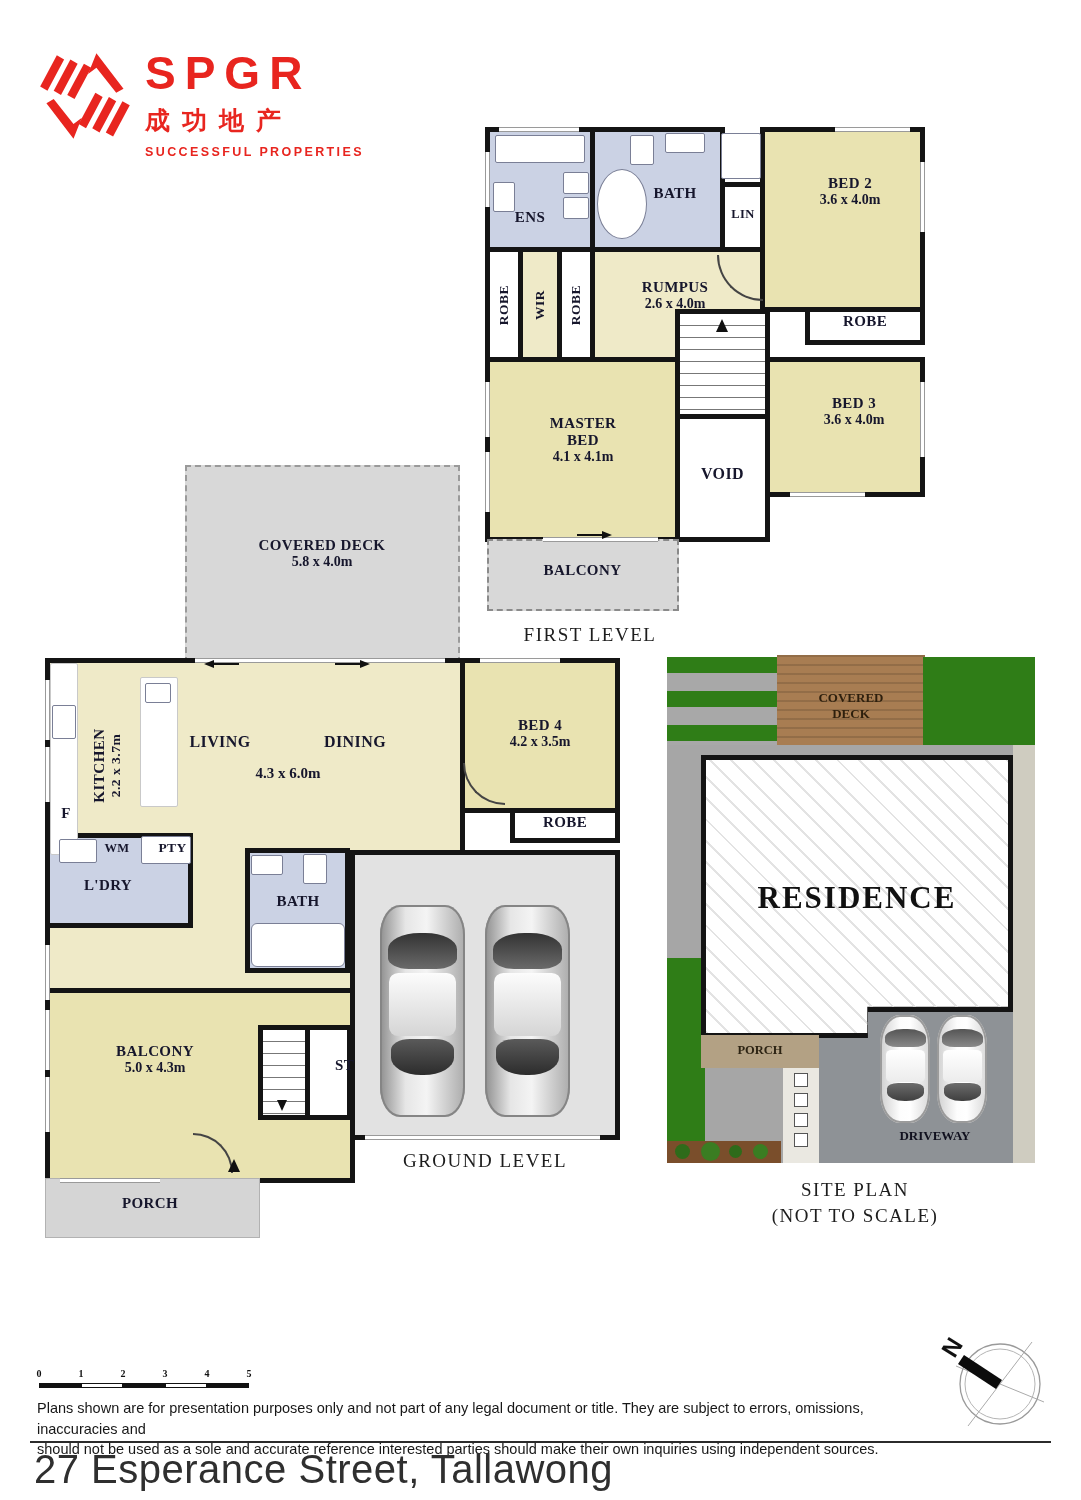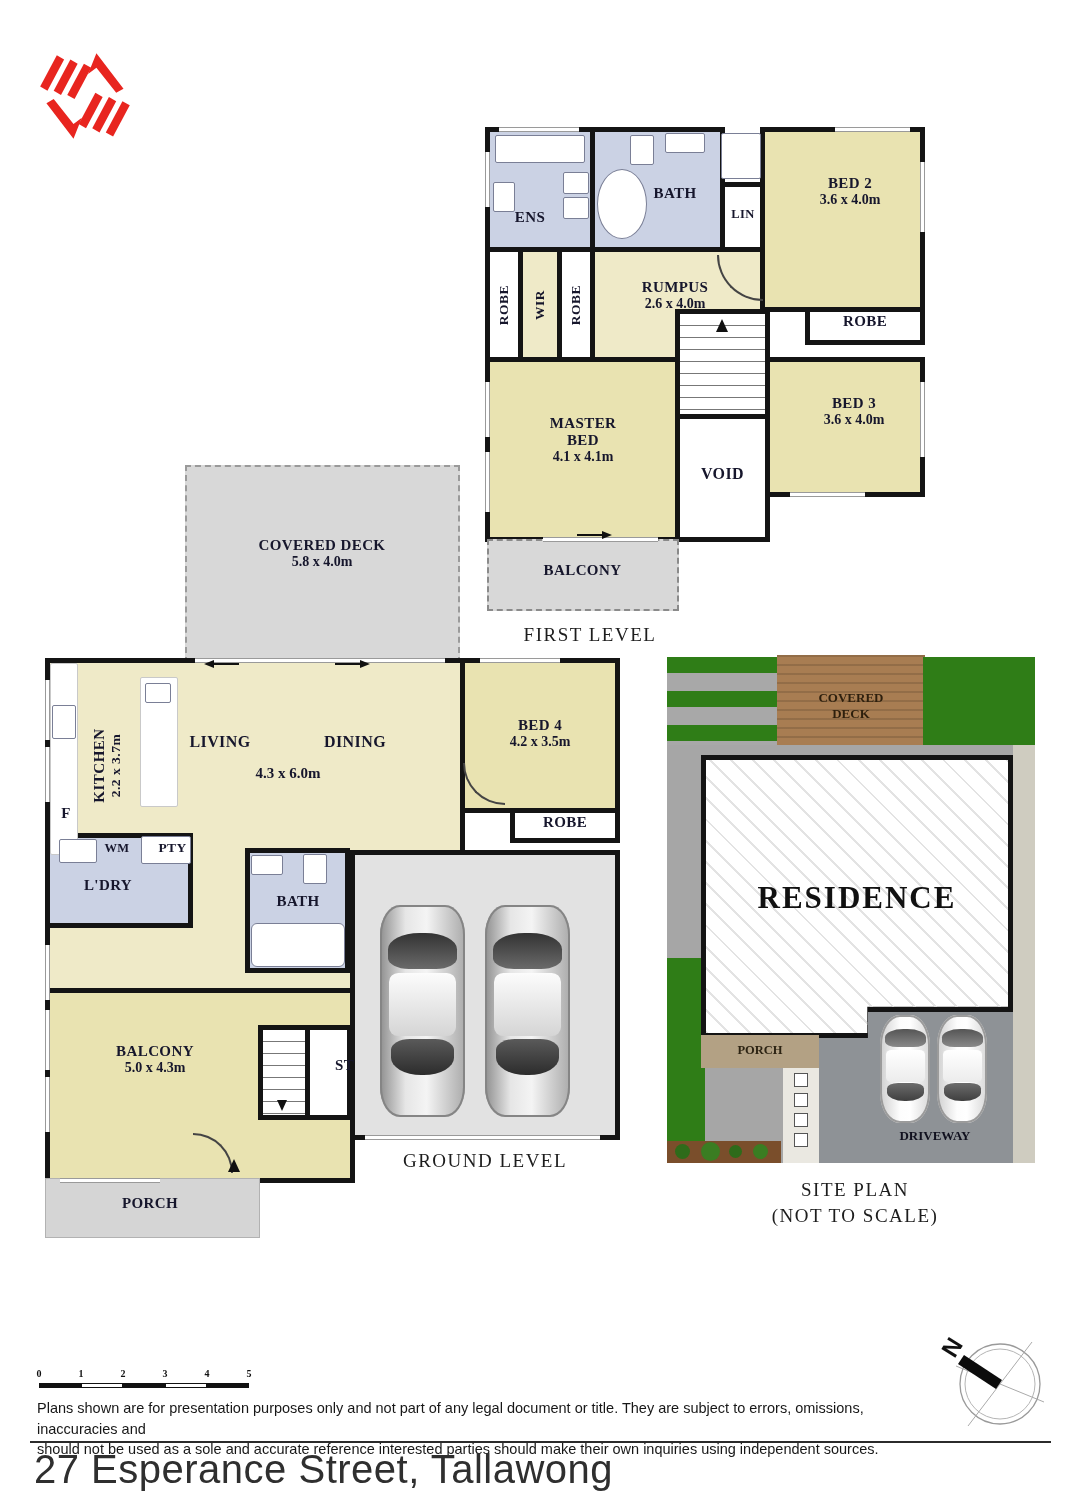--- a/index.html
+++ b/index.html
@@ -78,20 +78,25 @@
       <polygon points="4,38 20,8 27,12 11,42"></polygon>
       <polygon points="17,42 33,12 40,16 24,46"></polygon>
       <polygon points="30,46 46,16 53,20 37,50"></polygon>
       <polygon points="58,6 84,40 77,44 58,20 50,26"></polygon>
       <polygon points="90,56 74,86 67,82 83,52"></polygon>
       <polygon points="77,52 61,82 54,78 70,48"></polygon>
       <polygon points="64,48 48,78 41,74 57,44"></polygon>
       <polygon points="36,88 10,54 17,50 36,74 44,68"></polygon>
     </g>
   </svg>
+  <div class="logo-text">
+    <div class="brand">SPGR</div>
+    <div class="chinese">成功地产</div>
+    <div class="tagline">SUCCESSFUL PROPERTIES</div>
+  </div>
 
   <section style="position:absolute;left:485px;top:127px;width:440px;height:525px;">
 
     <div class="r blue" style="left:0;top:0;width:110px;height:125px;"></div>
     <div class="r blue" style="left:105px;top:0;width:135px;height:125px;"></div>
     <div class="r white" style="left:235px;top:55px;width:45px;height:70px;"></div>
     <div class="r yellow" style="left:275px;top:0;width:165px;height:185px;"></div>
     <div class="r white" style="left:320px;top:180px;width:120px;height:38px;"></div>
     <div class="r white" style="left:0;top:120px;width:38px;height:115px;"></div>
     <div class="r yellow2" style="left:33px;top:120px;width:44px;height:115px;"></div>

